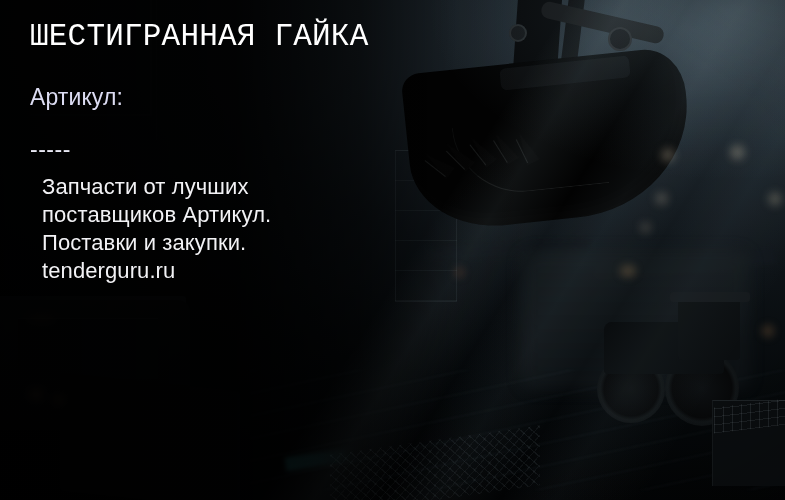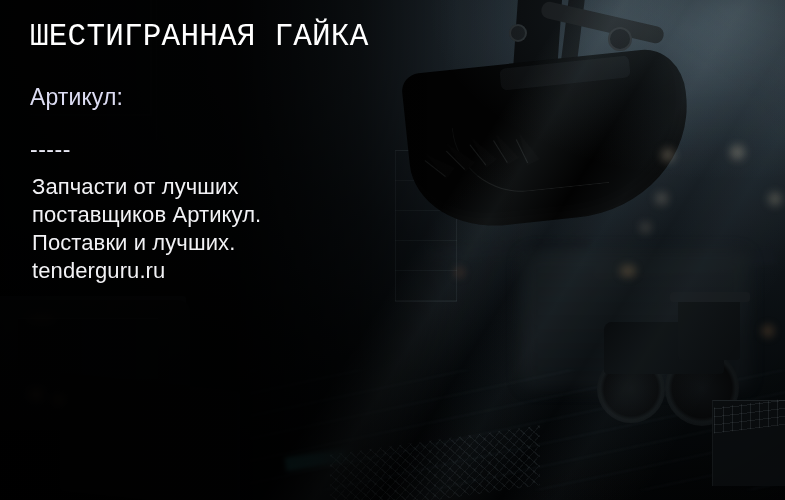--- a/index.html
+++ b/index.html
@@ -263,21 +263,21 @@
     letter-spacing: 0.1px;
   }
   .divider {
     color: #e9e9f4;
     font-size: 23px;
     line-height: 1;
     letter-spacing: 0.5px;
     margin: 18px 0 12px 0;
     font-weight: 400;
   }
-  .tagline { margin: 2px; }
+  .tagline { margin: 12px; }
   .tagline .line {
     display: block;
     color: #f2f2f5;
     font-size: 22px;
     line-height: 1.28;
     font-weight: 400;
     letter-spacing: 0.1px;
   }
 </style>
 </head>
@@ -355,18 +355,18 @@
     <div class="field">
       <span class="label">Артикул:</span>
     </div>
 
 
     <div class="divider">-----</div>
 
     <div class="tagline">
       <span class="line">Запчасти от лучших</span>
       <span class="line">поставщиков Артикул.</span>
-      <span class="line">Поставки и лучших.</span>
+      <span class="line">Поставки и закупки.</span>
       <span class="line">tenderguru.ru</span>
     </div>
 
   </div>
 </div>
 
 </body></html>

